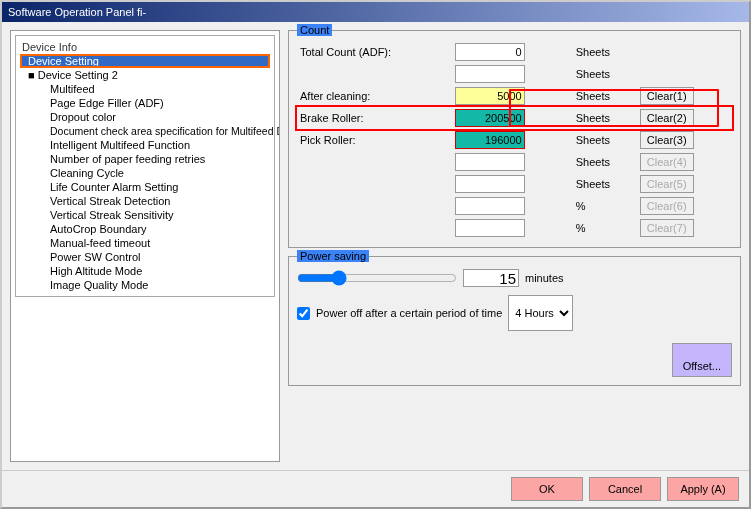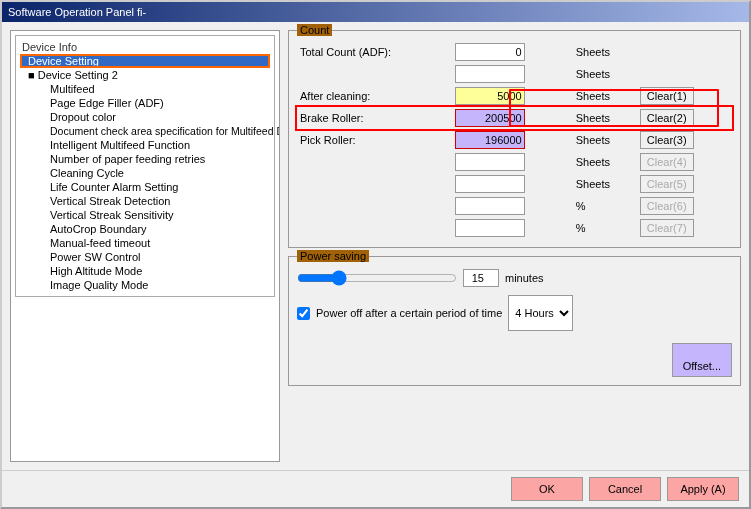--- a/index.html
+++ b/index.html
@@ -77,21 +77,21 @@
     .group-box {
       border: 1px solid #999;
       padding: 6px 8px 8px 8px;
       position: relative;
       background: #f0f0f0;
     }
     .group-box-title {
       position: absolute;
       top: -7px;
       left: 8px;
-      background: #a16207;
+      background: #3b82f6;
       padding: 0 3px;
       font-size: 11px;
       font-weight: normal;
     }
     .count-table {
       width: 100%;
       border-collapse: collapse;
       margin-top: 4px;
     }
     .count-table td {
@@ -105,21 +105,21 @@
       border: 1px solid #999;
       text-align: right;
       font-size: 11px;
       padding-right: 2px;
       background: white;
     }
     .count-input.yellow {
       background: #ffff99;
     }
     .count-input.highlighted {
-      background: #c4b5fd;
+      background: #14b8a6;
       border: 1px solid #ff0000;
     }
     .clear-btn {
       height: 18px;
       padding: 0 6px;
       font-size: 11px;
       background: #f0f0f0;
       border: 1px solid #999;
       cursor: pointer;
       white-space: nowrap;
@@ -135,26 +135,26 @@
       display: flex;
       align-items: center;
       gap: 6px;
       margin-top: 6px;
     }
     .slider {
       width: 160px;
       cursor: pointer;
     }
     .minutes-input {
-      width: 36px;
+      width: 56px;
       height: 18px;
       border: 1px solid #999;
       text-align: right;
-      font-size: 11px;
-      padding-right: 14px;
+      font-size: 15px;
+      padding-right: 2px;
     }
     .poweroff-row {
       display: flex;
       align-items: center;
       gap: 6px;
       margin-top: 8px;
     }
     .select-box {
       height: 36px;
       font-size: 11px;

